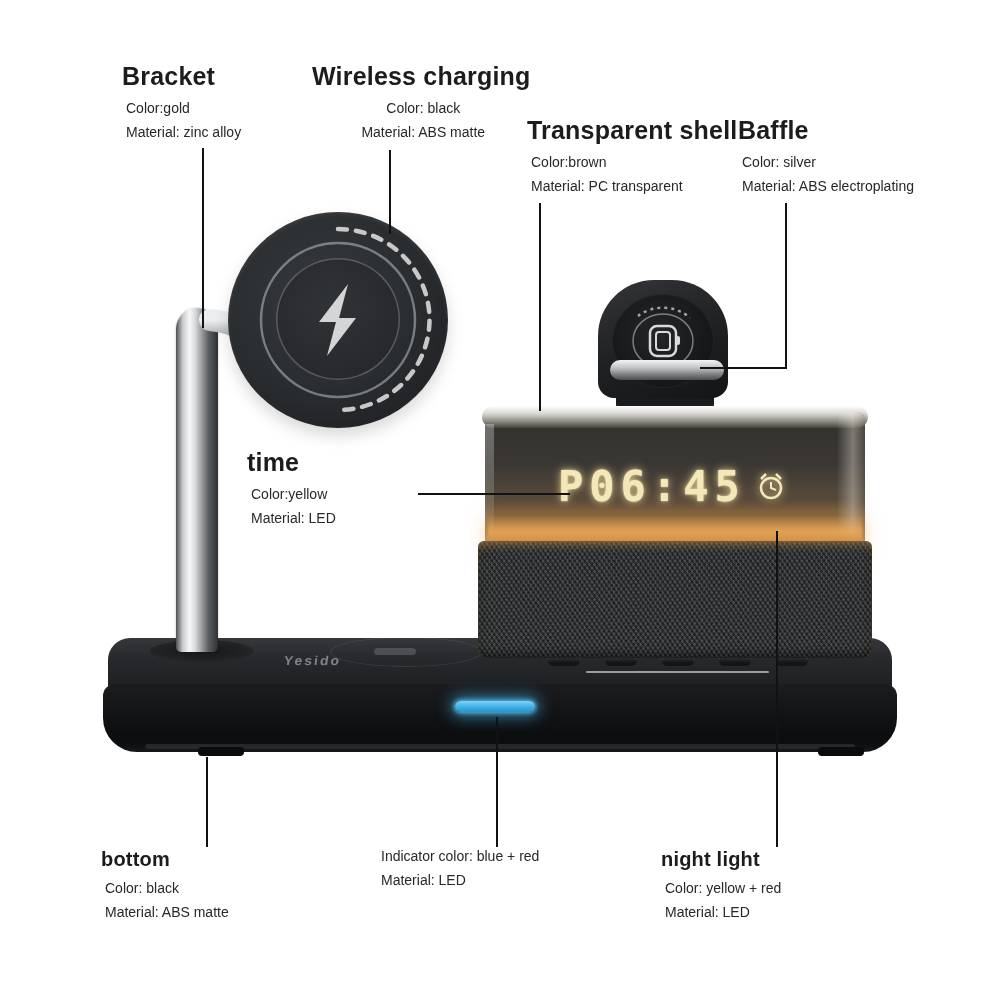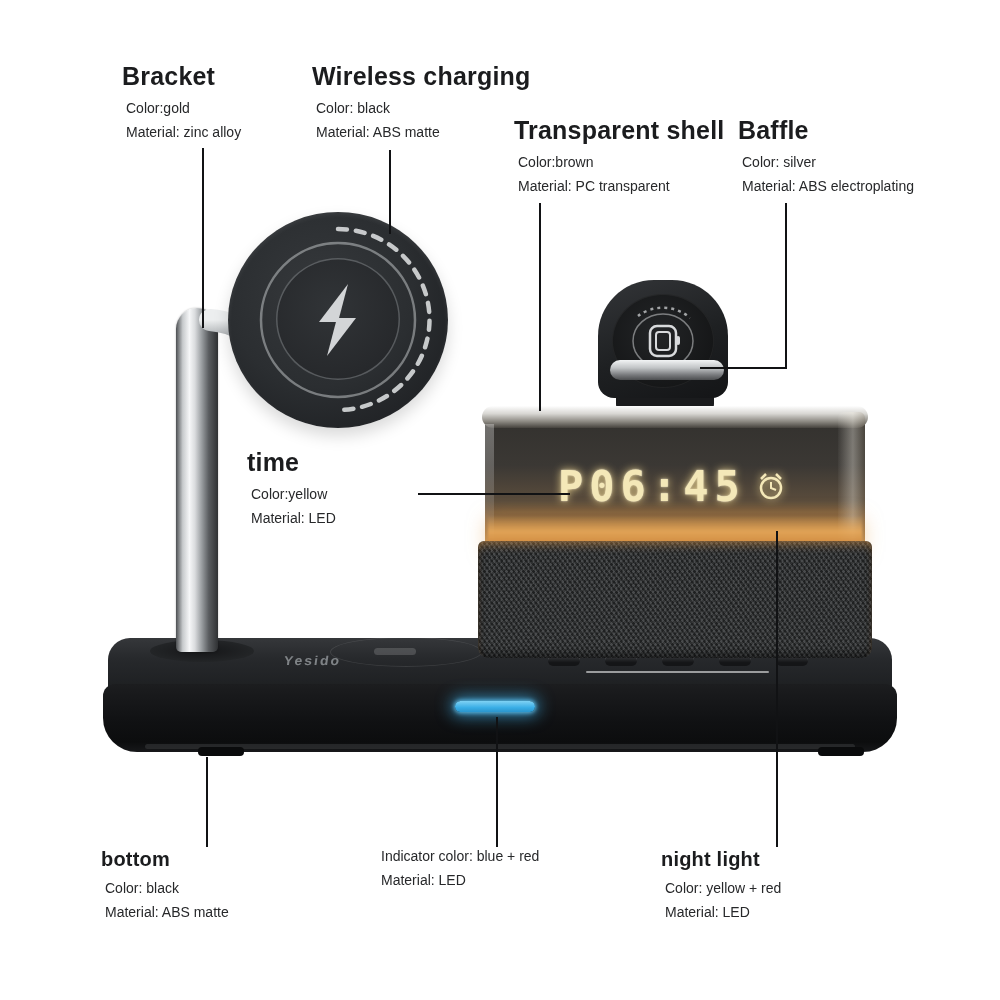--- a/index.html
+++ b/index.html
@@ -168,27 +168,27 @@
   <div class="cl v" style="left:776px;top:531px;height:316px;"></div>
   <div class="cl v" style="left:496px;top:717px;height:130px;"></div>
   <div class="cl v" style="left:206px;top:757px;height:90px;"></div>
 
   <div class="callout" style="left:122px;top:62px;">
     <h3>Bracket</h3>
     <p>Color:gold</p>
     <p>Material: zinc alloy</p>
   </div>
 
-  <div class="callout" style="left:312px;top:62px;">
+  <div class="callout" style="left:312px;top:62px;text-align:center;">
     <h3>Wireless charging</h3>
     <p>Color: black</p>
     <p>Material: ABS matte</p>
   </div>
 
-  <div class="callout" style="left:514px;top:116px;">
+  <div class="callout" style="left:527px;top:116px;">
     <h3>Transparent shell</h3>
     <p>Color:brown</p>
     <p>Material: PC transparent</p>
   </div>
 
   <div class="callout" style="left:738px;top:116px;">
     <h3>Baffle</h3>
     <p>Color: silver</p>
     <p>Material: ABS electroplating</p>
   </div>

